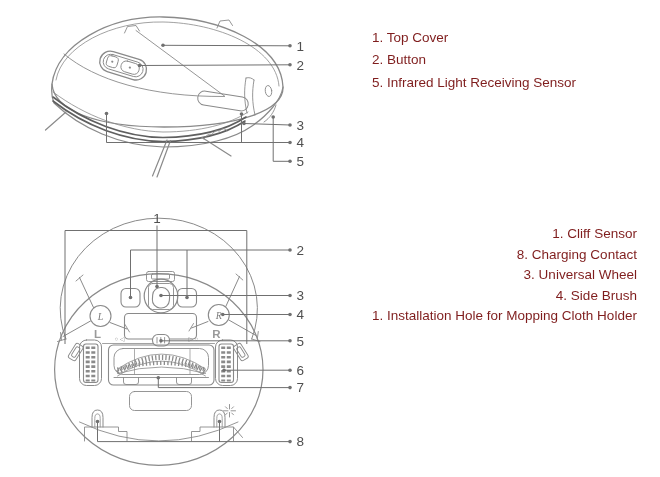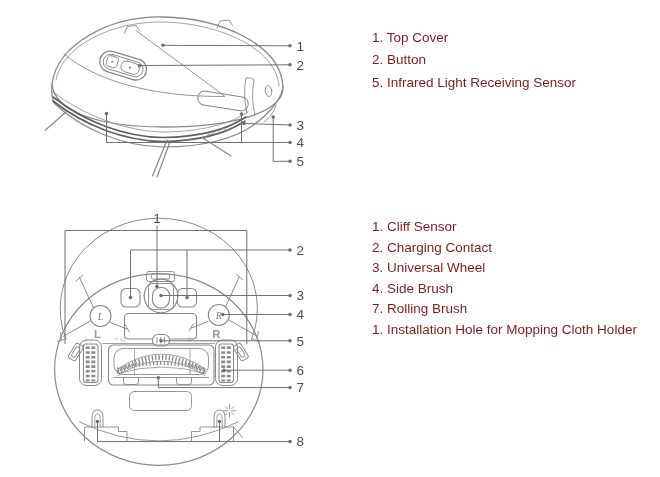--- a/index.html
+++ b/index.html
@@ -8,21 +8,21 @@
     font-family:"Liberation Sans",sans-serif;
   }
   svg{position:absolute;left:0;top:0;}
   svg text{font-family:"Liberation Sans",sans-serif;}
   .callout-num{font-size:13.5px;fill:#4f4f4f;}
   .hub-letter{font-size:10px;font-style:italic;font-family:"Liberation Serif",serif;fill:#7d7d7d;}
   .body-letter{font-size:11.5px;font-weight:bold;fill:#9a9a9a;}
   .tiny-mark{font-size:6px;fill:#8a8a8a;}
   .legend{position:absolute;color:#7f1d1d;font-size:13.5px;}
   .legend.top{left:372px;top:27px;line-height:22.3px;}
-  .legend.bottom{left:372px;top:217px;line-height:20.6px;}
+  .legend.bottom{left:372px;top:224px;line-height:20.6px;text-align:right;}
   .legend div{white-space:nowrap;}
 </style>
 </head>
 <body>
 
 <div class="page">
 
 <svg width="660" height="477" viewBox="0 0 660 477">
 
   <g fill="none" stroke="#8a8a8a" stroke-width="1.1" stroke-linecap="round">
@@ -289,20 +289,19 @@
 </svg>
 
   <div class="legend top">
     <div>1. Top Cover</div>
     <div>2. Button</div>
     <div>5. Infrared Light Receiving Sensor</div>
   </div>
 
   <div class="legend bottom">
     <div>1. Cliff Sensor</div>
-    <div>2. Charging Contact</div>
+    <div>8. Charging Contact</div>
     <div>3. Universal Wheel</div>
     <div>4. Side Brush</div>
-    <div>7. Rolling Brush</div>
     <div>1. Installation Hole for Mopping Cloth Holder</div>
   </div>
 
 </div>
 
 </body></html>

